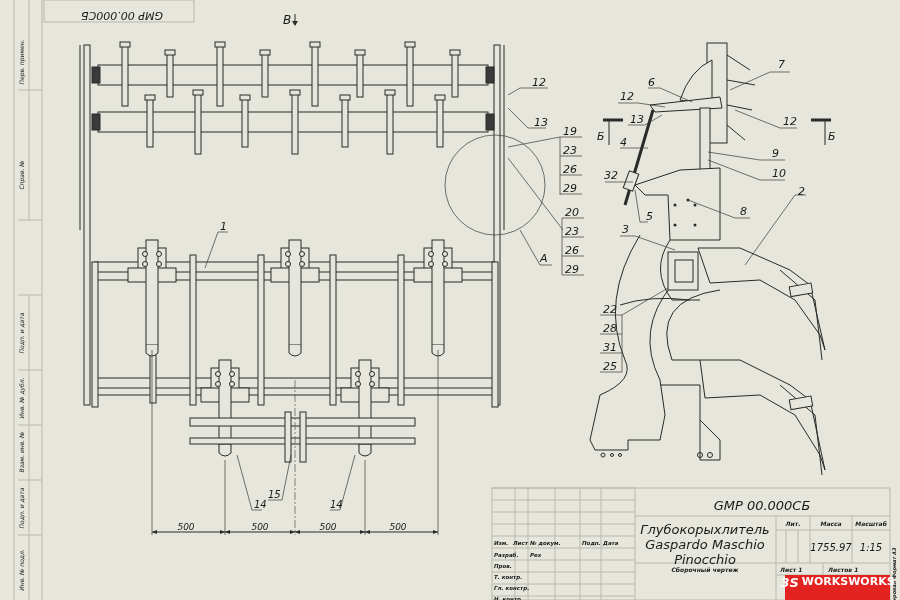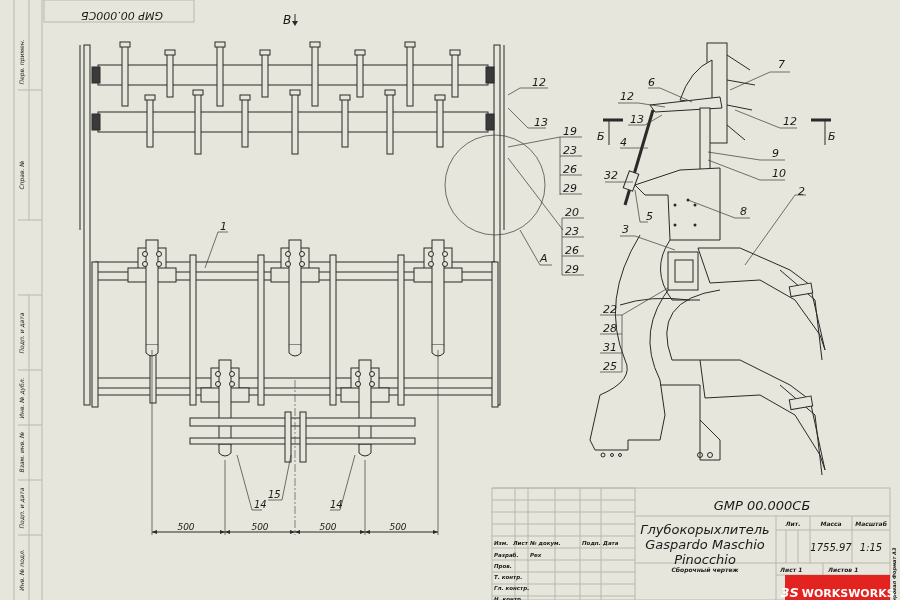--- a/index.html
+++ b/index.html
@@ -4,21 +4,21 @@
 <style>
   html, body { margin:0; padding:0; }
   body { width:900px; height:600px; background:#e6e6dc; position:relative; overflow:hidden; font-family:"Liberation Sans", sans-serif; }
   #sheet { position:absolute; left:0; top:0; width:900px; height:600px; }
   .txt { font-family:"DejaVu Sans", sans-serif; font-style:italic; fill:#1a1a1a; }
   .ln { stroke:#2a2a2a; fill:none; stroke-width:1; }
   .thin { stroke:#3a3a3a; fill:none; stroke-width:0.7; }
   .frame { stroke:#b8b8b0; fill:none; stroke-width:1; }
   .part { stroke:#2a2a2a; fill:#e6e6dc; stroke-width:1; }
   .dark { fill:#3a3a3a; stroke:#2a2a2a; }
-  .sw-logo { position:absolute; left:785px; top:575px; width:105px; height:25px; background:#e3231f; color:#fff; font-family:"DejaVu Sans", sans-serif; font-weight:bold; font-size:11px; display:flex; align-items:flex-end; justify-content:center; }
+  .sw-logo { position:absolute; left:785px; top:575px; width:105px; height:25px; background:#e3231f; color:#fff; font-family:"DejaVu Sans", sans-serif; font-weight:bold; font-size:11px; display:flex; align-items:flex-start; justify-content:center; }
   .sw-logo .ds { font-style:italic; font-size:13px; margin-right:3px; }
   .sw-logo .works { font-weight:bold; }
 </style>
 </head>
 <body>
 
 <svg id="sheet" viewBox="0 0 900 600" xmlns="http://www.w3.org/2000/svg">
 
   <g>
     <line x1="14" y1="0" x2="14" y2="600" class="frame"></line>

